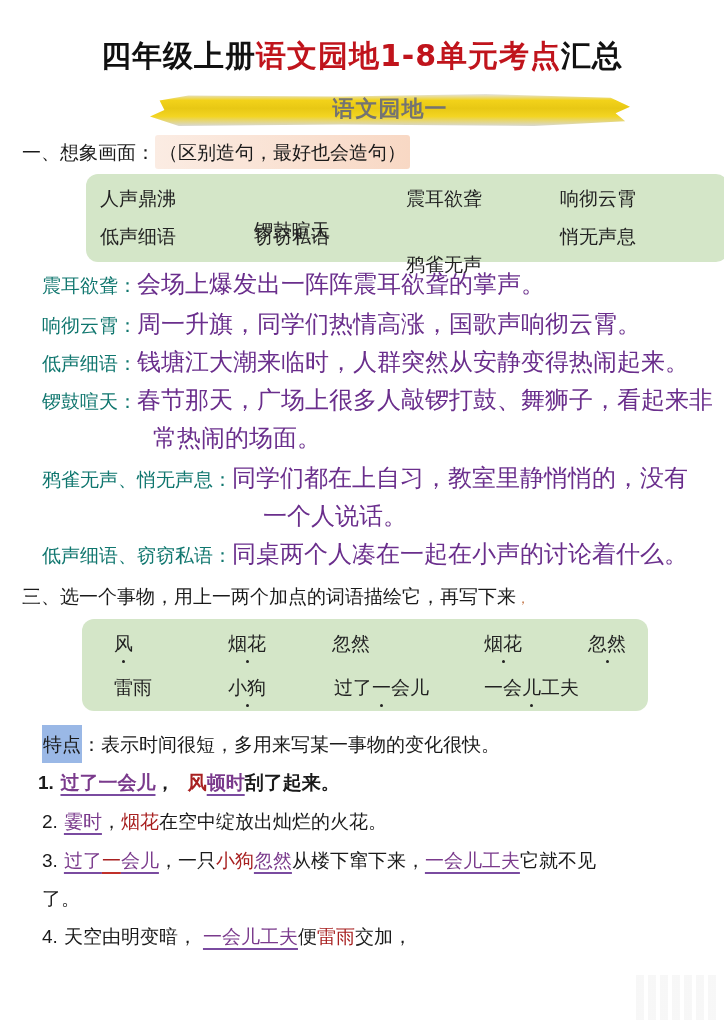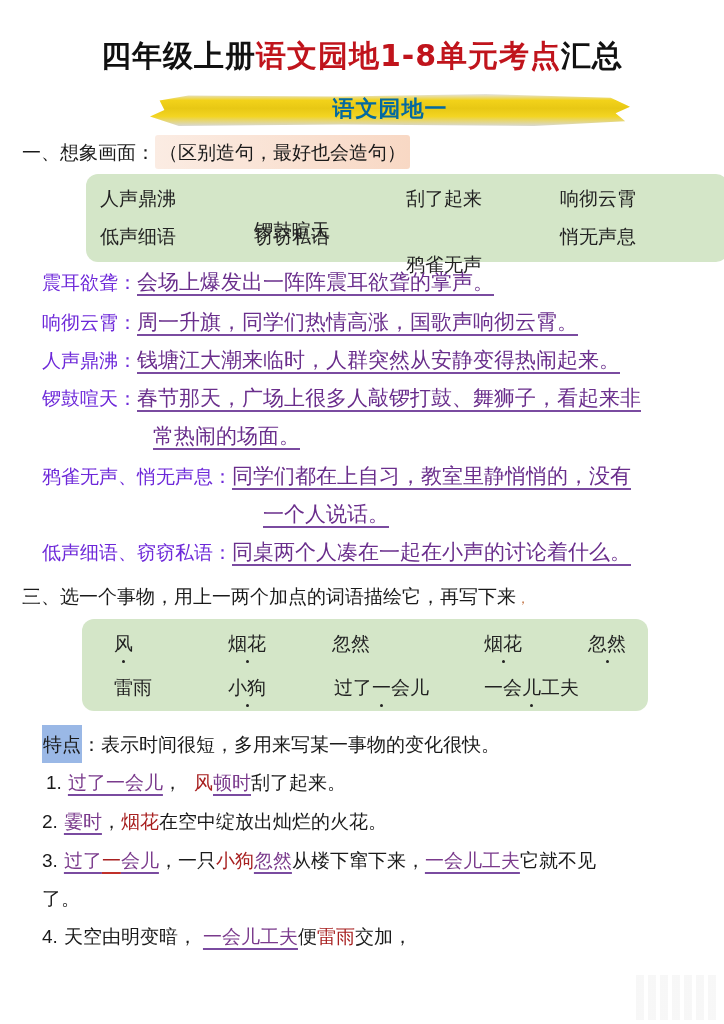--- a/index.html
+++ b/index.html
@@ -9,36 +9,36 @@
   .abs { position: absolute; white-space: nowrap; }
 
   .main-title { left: 0; width: 724px; top: 36px; text-align: center; font-size: 30px; font-weight: bold; letter-spacing: 1px; color: #111; }
   .main-title .red { color: #c0141c; }
 
   .banner { left: 150px; top: 90px; width: 480px; height: 40px; }
   .banner .stroke { position: absolute; left: 0; top: 4px; width: 100%; height: 32px;
     background: linear-gradient(180deg, rgba(200,200,200,0.5) 0%, #f2d21a 20%, #e8c814 45%, #f3d522 70%, rgba(190,190,180,0.6) 100%);
     clip-path: polygon(2% 20%, 8% 5%, 40% 8%, 70% 0%, 96% 12%, 100% 40%, 97% 60%, 99% 85%, 80% 100%, 40% 95%, 6% 100%, 0% 70%, 3% 50%);
   }
-  .banner .label { position: absolute; left: 0; right: 0; top: 4px; text-align: center; font-size: 22px; font-weight: bold; color: #0369a1; letter-spacing: 1px; }
+  .banner .label { position: absolute; left: 0; right: 0; top: 4px; text-align: center; font-size: 22px; font-weight: bold; color: #737373; letter-spacing: 1px; }
 
   .sec-head { font-size: 19px; color: #1a1a1a; }
   .sec-head .hl { background: linear-gradient(90deg, #fbece3, #f8d8c4); padding: 6px 4px; border-radius: 3px; }
 
   .green-box { background: #d4e6c8; border-radius: 12px; }
   .box1 { left: 86px; top: 174px; width: 642px; height: 88px; }
   .box2 { left: 82px; top: 619px; width: 566px; height: 92px; }
 
   .word { position: absolute; font-size: 19px; color: #222; white-space: nowrap; }
   .dot-word { position: absolute; font-size: 19px; color: #222; white-space: nowrap; }
   .dot-word .dw { position: relative; display: inline-block; }
   .dot-word .dw::after { content: ""; position: absolute; left: 50%; bottom: -6px; width: 3px; height: 3px; margin-left: -1.5px; background: #222; border-radius: 50%; }
 
-  .term { font-size: 19px; color: #6d28d9; }
-  .sent { font-size: 21px; color: #6a2e8c; text-decoration: underline; text-decoration-color: #7a4ba0; text-underline-offset: 5px; text-decoration-thickness: 2px; margin-top: 35px; }
+  .term { font-size: 19px; color: #0f766e; }
+  .sent { font-size: 24px; color: #6a2e8c; text-decoration-color: #7a4ba0; text-underline-offset: 5px; text-decoration-thickness: 2px; margin-top: 35px; }
 
   .body-text { font-size: 19px; color: #1a1a1a; }
   .kw-blue { background: #9ab8e6; padding: 8px 1px; }
   .purp-u { color: #7a3a8c; text-decoration: underline; text-decoration-color: #7a4ba0; text-underline-offset: 5px; text-decoration-thickness: 2px; }
   .red-t { color: #a82020; }
   .red-u { color: #a82020; text-decoration: underline; text-decoration-color: #c0302a; text-underline-offset: 5px; text-decoration-thickness: 2px; }
   .num { font-family: "Liberation Sans", sans-serif; }
 
   .corner-deco { left: 636px; top: 975px; width: 80px; height: 45px;
     background: repeating-linear-gradient(90deg, #f2f2f2 0 8px, #ffffff 8px 12px); opacity: 0.6; }
@@ -55,36 +55,36 @@
   <div class="label">语文园地一</div>
 </div>
 
 <div class="abs sec-head" style="left:22px; top:140px;">
   <span>一、想象画面：</span><span class="hl">（区别造句，最好也会造句）</span>
 </div>
 
 <div class="abs green-box box1">
   <span class="word" style="left:14px; top:12px;">人声鼎沸</span>
   <span class="word" style="left:168px; top:12px;margin-top:32px;">锣鼓喧天</span>
-  <span class="word" style="left:320px; top:12px;">刮了起来</span>
+  <span class="word" style="left:320px; top:12px;">震耳欲聋</span>
   <span class="word" style="left:474px; top:12px;">响彻云霄</span>
   <span class="word" style="left:14px; top:50px;">低声细语</span>
   <span class="word" style="left:168px; top:50px;">窃窃私语</span>
   <span class="word" style="left:320px; top:50px;margin-top:28px;">鸦雀无声</span>
   <span class="word" style="left:474px; top:50px;">悄无声息</span>
 </div>
 
 <div class="abs" style="left:42px; top:268px;">
   <span class="term">震耳欲聋：</span><span class="sent">会场上爆发出一阵阵震耳欲聋的掌声。</span>
 </div>
 <div class="abs" style="left:42px; top:308px;">
   <span class="term">响彻云霄：</span><span class="sent">周一升旗，同学们热情高涨，国歌声响彻云霄。</span>
 </div>
 <div class="abs" style="left:42px; top:346px;">
-  <span class="term">人声鼎沸：</span><span class="sent">钱塘江大潮来临时，人群突然从安静变得热闹起来。</span>
+  <span class="term">低声细语：</span><span class="sent">钱塘江大潮来临时，人群突然从安静变得热闹起来。</span>
 </div>
 <div class="abs" style="left:42px; top:384px;">
   <span class="term">锣鼓喧天：</span><span class="sent">春节那天，广场上很多人敲锣打鼓、舞狮子，看起来非</span>
 </div>
 <div class="abs" style="left:153px; top:422px;">
   <span class="sent">常热闹的场面。</span>
 </div>
 <div class="abs" style="left:42px; top:462px;">
   <span class="term">鸦雀无声、悄无声息：</span><span class="sent">同学们都在上自习，教室里静悄悄的，没有</span>
 </div>
@@ -108,21 +108,21 @@
   <span class="dot-word" style="left:32px; top:56px;"><span>雷雨</span></span>
   <span class="dot-word" style="left:146px; top:56px;"><span class="dw">小狗</span></span>
   <span class="dot-word" style="left:252px; top:56px;"><span class="dw">过了一会儿</span></span>
   <span class="dot-word" style="left:402px; top:56px;"><span class="dw">一会儿工夫</span></span>
 </div>
 
 <div class="abs body-text" style="left:42px; top:732px;">
   <span class="kw-blue">特点</span><span>：表示时间很短，多用来写某一事物的变化很快。</span>
 </div>
 
-<div class="abs body-text" style="left:46px; top:770px;">
+<div class="abs body-text" style="left:38px; top:770px;font-weight:bold;">
   <span class="num">1.</span>
   <span class="purp-u">过了一会儿</span><span>，</span>&nbsp;&nbsp;<span class="red-t">风</span><span class="purp-u">顿时</span><span>刮了起来。</span>
 </div>
 
 <div class="abs body-text" style="left:42px; top:809px;">
   <span class="num">2.</span>
   <span class="purp-u">霎时</span><span>，</span><span class="red-t">烟花</span><span>在空中绽放出灿烂的火花。</span>
 </div>
 
 <div class="abs body-text" style="left:42px; top:848px;">

